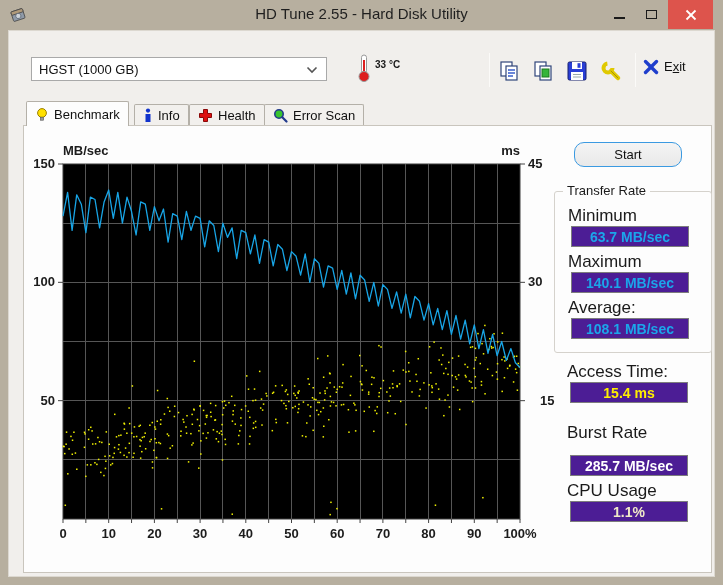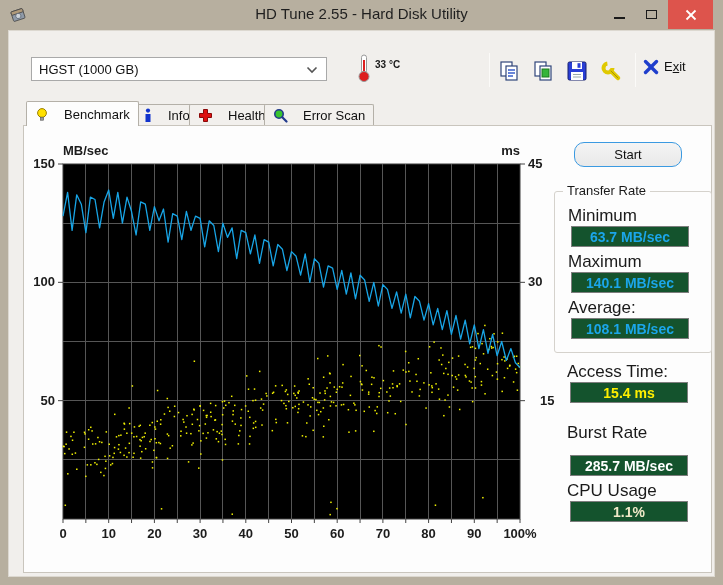--- a/index.html
+++ b/index.html
@@ -33,38 +33,38 @@
   .tb-sep { position:absolute; top:22px; width:1px; height:34px;
     background:#c9c5bd; border-right:1px solid #fbfaf8; }
   .tb-btn { position:absolute; top:26px; width:28px; height:28px;
     display:flex; align-items:center; justify-content:center; }
   .exit-group { position:absolute; left:634px; top:28px; display:flex;
     align-items:flex-start; gap:5px; }
   .exit-label { font-size:13px; color:#111; }
   
   .tab { position:absolute; top:73px; height:22px; background:#f2f0ed;
     border:1px solid #b4b0a8; border-bottom:none; display:flex;
-    align-items:center; gap:15px; padding:0 8px; font-size:13px; color:#111;
+    align-items:center; gap:5px; padding:0 8px; font-size:13px; color:#111;
     border-radius:2px 2px 0 0;text-align:center; }
   .tab.active { top:70px; height:25px; background:#fdfdfd; z-index:3; }
   .tab-panel { position:absolute; left:14px; top:94px; width:689px; height:448px;
     background:#fdfdfd; border:1px solid #c9c5bd; }
   
   .chart-svg { position:absolute; left:46px; top:125px; }
   .ax-label { position:absolute; font-size:13px; font-weight:bold; color:#1c1c1c; }
   
   .start-btn { position:absolute; left:565px; top:111px; width:108px; height:25px;
     background:linear-gradient(#f4f4f4,#e9e9e9); border:1px solid #3b9ae1;
     border-radius:10px; font-size:13px; color:#111; font-family:"Liberation Sans",sans-serif; }
   .groupbox { position:absolute; left:545px; top:160px; width:158px; height:162px;
     border:1px solid #d5d2cc; border-radius:3px; }
   .groupbox-legend { position:absolute; left:8px; top:-9px; background:#fdfdfd;
     padding:0 4px; font-size:13px; color:#1a1a1a; }
   .field-label { position:absolute; font-size:17px; color:#1a1a1a; }
-  .value-box { position:absolute; width:118px; height:21px; background:#14532d;
+  .value-box { position:absolute; width:118px; height:21px; background:#4c1d95;
     border:1px solid #7d7d7d; display:flex; align-items:center;
     justify-content:center; font-size:14px; font-weight:bold; }
   .v-cyan { color:#1ba6ea; } .v-yellow { color:#ffef00; }
   .v-white { color:#ffffff; } .v-cream { color:#f0e9c8; }
 </style>
 </head>
 <body>
 
 <div class="window">
 

